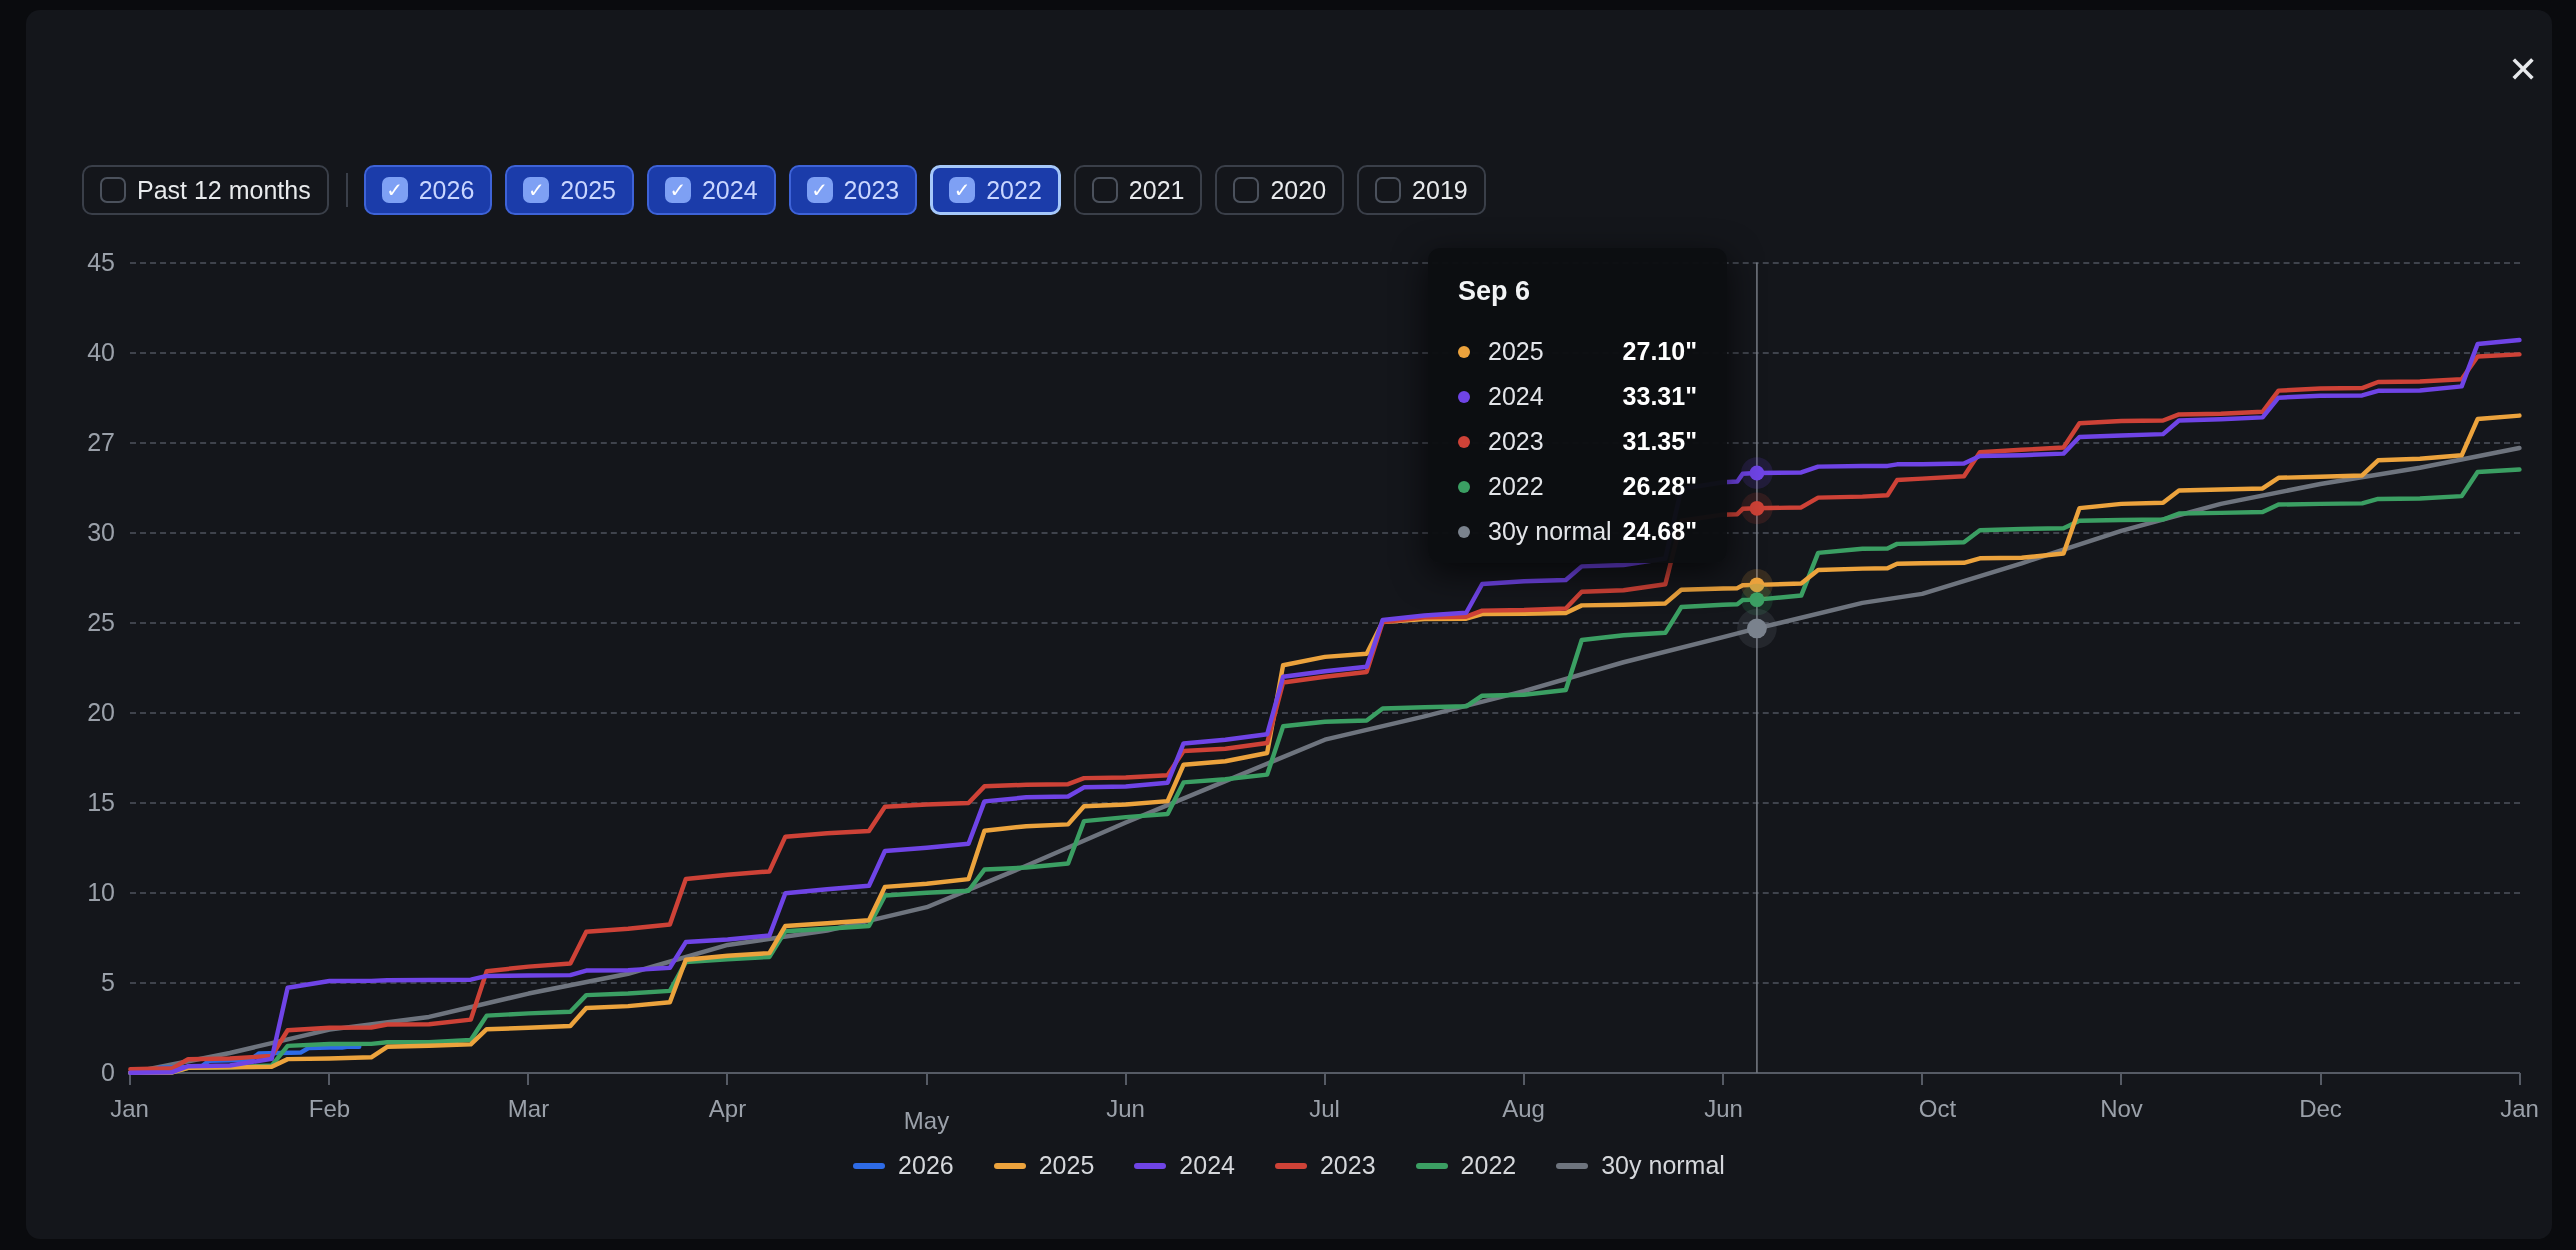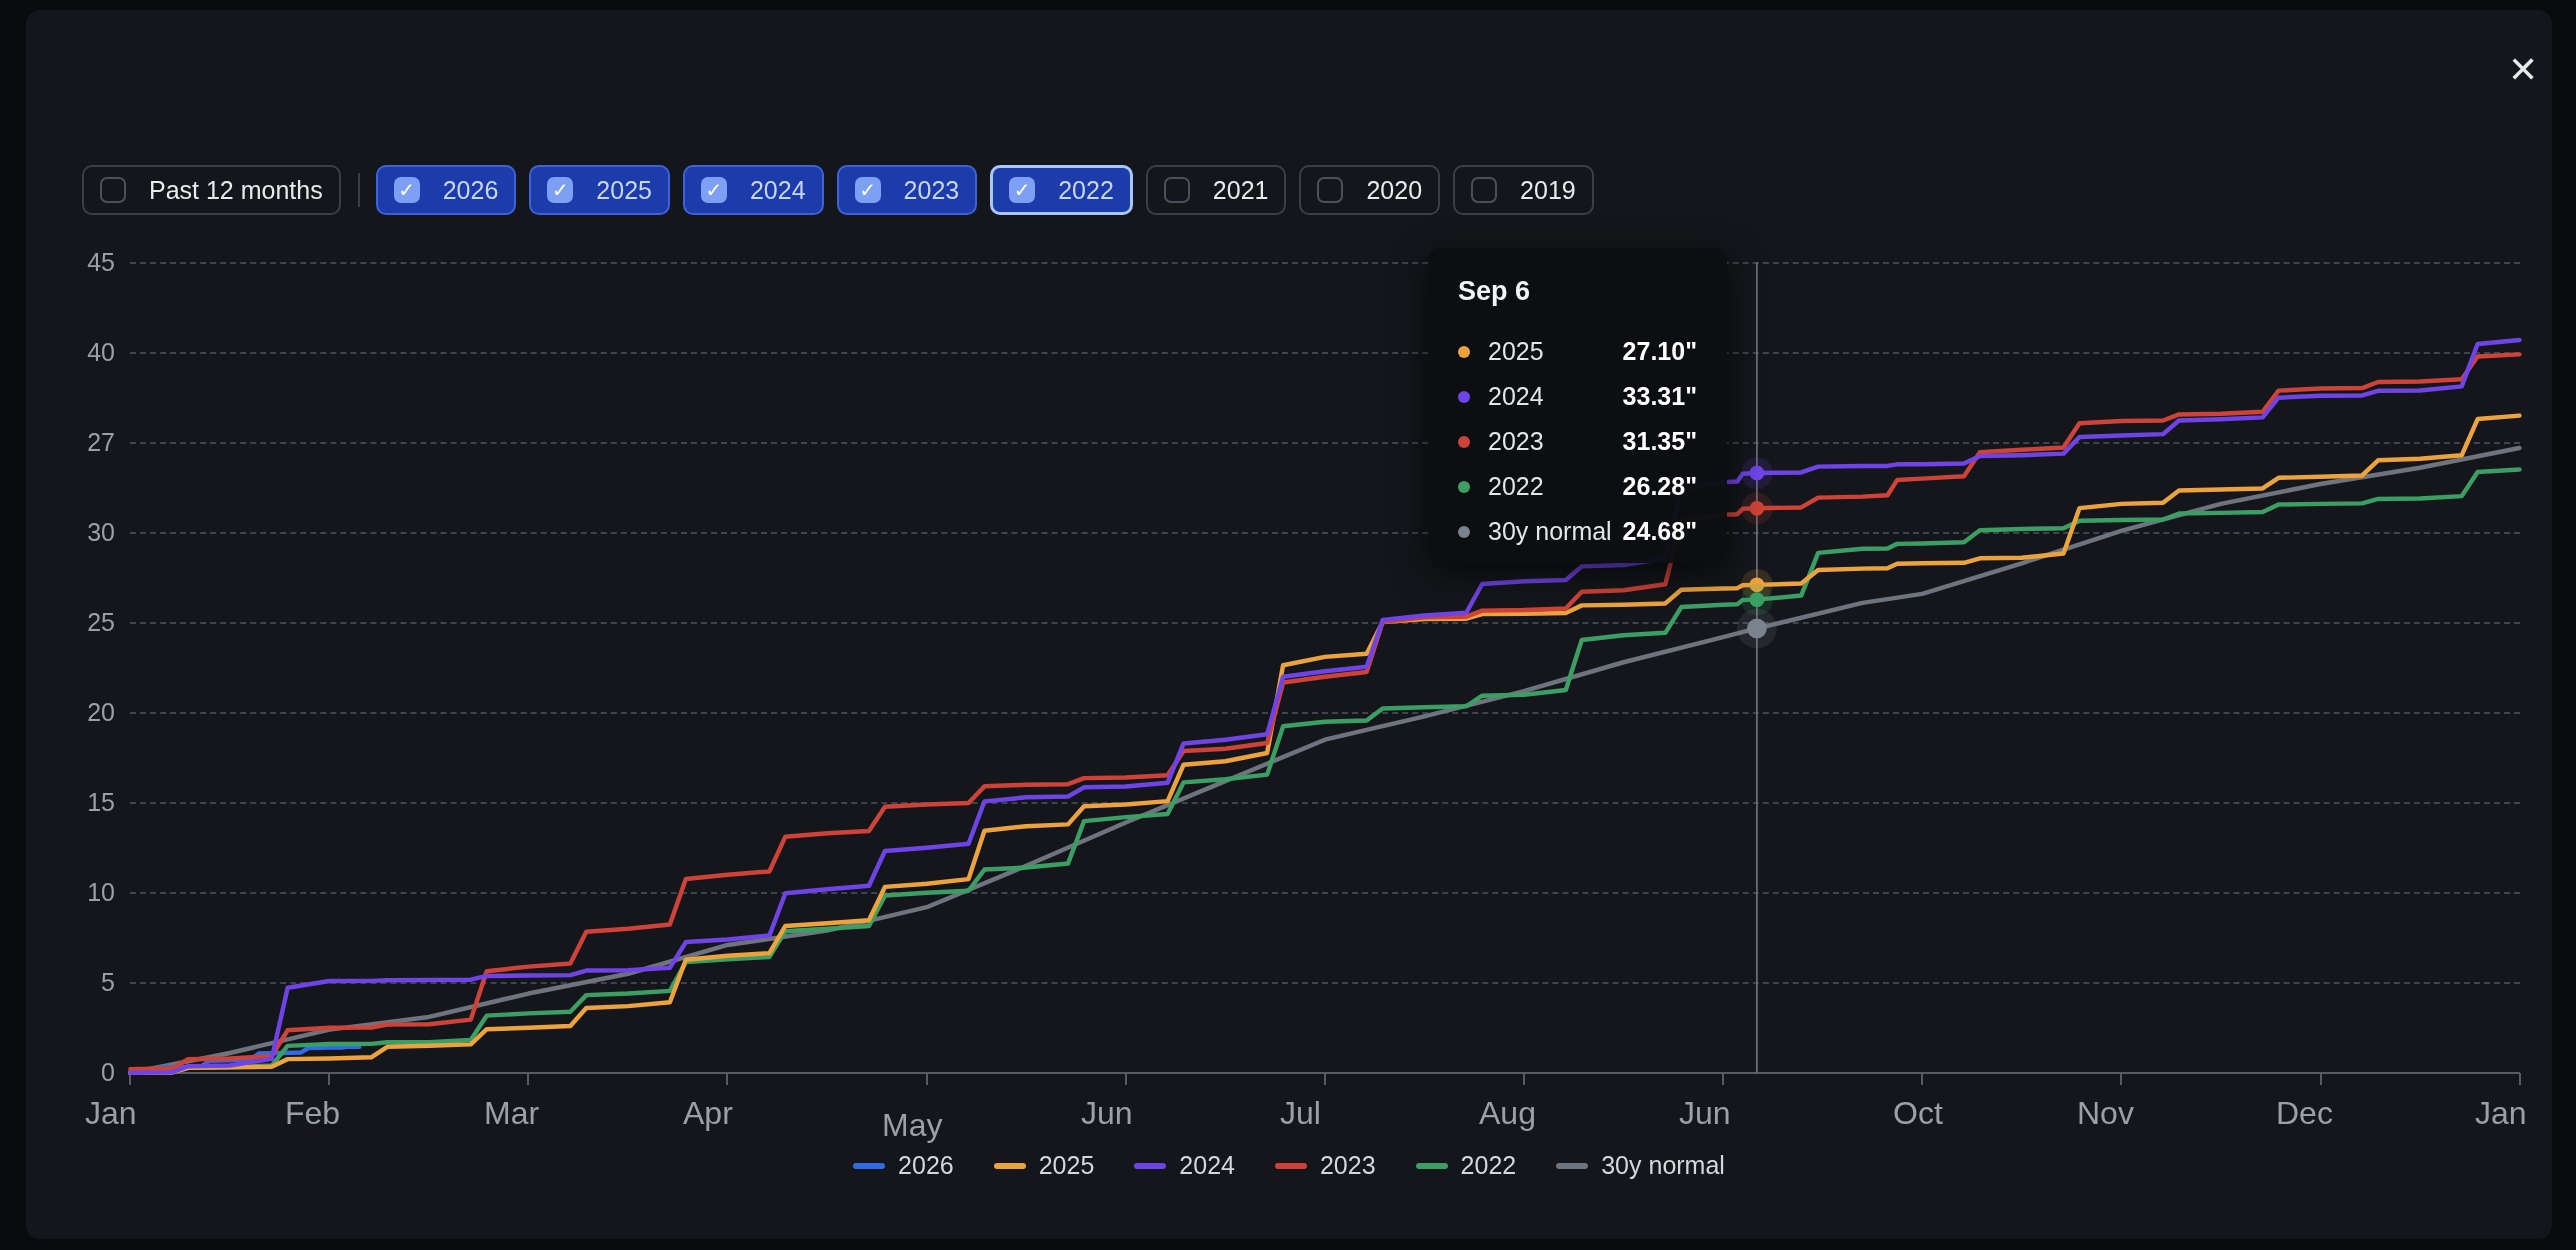--- a/index.html
+++ b/index.html
@@ -4,36 +4,36 @@
 <style>
   html,body{margin:0;padding:0;width:2576px;height:1250px;background:#0a0b0e;
     font-family:"Liberation Sans",sans-serif;overflow:hidden;}
   .panel{position:absolute;left:26px;top:10px;width:2526px;height:1229px;
     background:#14161b;border-radius:14px;}
   .title{position:absolute;left:54px;top:42px;font-size:31px;font-weight:700;color:#f3f4f6;letter-spacing:0.2px;}
   .close-btn{position:absolute;left:2475px;top:38px;width:44px;height:44px;color:#e7e9ec;
     font-size:36px;line-height:44px;text-align:center;cursor:pointer;user-select:none;}
   
   .chip-row{position:absolute;left:56px;top:154px;height:52px;display:flex;align-items:center;}
-  .chip{display:flex;align-items:center;gap:23px;height:50px;padding:0 16px;border-radius:10px;
+  .chip{display:flex;align-items:center;gap:11px;height:50px;padding:0 16px;border-radius:10px;
     border:2px solid #3a3f49;background:transparent;margin-right:13px;cursor:pointer;box-sizing:border-box;}
   .chip .cb{width:26px;height:26px;border-radius:7px;border:2px solid #4b515c;background:transparent;
     box-sizing:border-box;display:flex;align-items:center;justify-content:center;font-size:20px;color:transparent;}
   .chip .lbl{font-size:25px;color:#e8eaec;}
   .chip.checked{background:#1b3caa;border-color:#3e63d8;}
   .chip.checked .cb{background:#7ea0f4;border-color:#7ea0f4;color:#ffffff;}
   .chip.checked .lbl{color:#c9d6ff;}
   .chip.focused{border:3px solid #a6c8fa;}
   .chip-divider{width:2px;height:34px;background:#3a3f49;margin:0 16px 0 4px;}
   
   .gridline{position:absolute;height:0;border-top:2px dashed #3f434c;}
   .axis-line{position:absolute;background:#565b65;}
   .tick{position:absolute;width:2px;height:12px;background:#565b65;}
   .ylab{position:absolute;width:69px;text-align:right;font-size:25px;color:#9aa0a9;}
-  .xlab{position:absolute;width:89px;text-align:left;font-size:32px;color:#9aa0a9;}
+  .xlab{position:absolute;width:89px;text-align:center;font-size:24px;color:#9aa0a9;}
   svg.plot{position:absolute;left:0;top:0;}
   
   .tooltip{position:absolute;left:1402px;top:238px;width:299px;height:315px;background:rgba(12,14,18,.97);
     border-radius:12px;box-shadow:0 10px 34px rgba(0,0,0,.65);padding:28px 30px;box-sizing:border-box;}
   .tt-date{font-size:27px;font-weight:700;color:#f2f3f5;margin-bottom:22px;}
   .tt-row{display:flex;align-items:center;height:45px;}
   .tt-dot{width:12px;height:12px;border-radius:50%;margin-right:18px;flex:none;}
   .tt-series{font-size:25px;color:#e3e5e9;flex:1;}
   .tt-val{font-size:25px;font-weight:700;color:#ffffff;}
   

